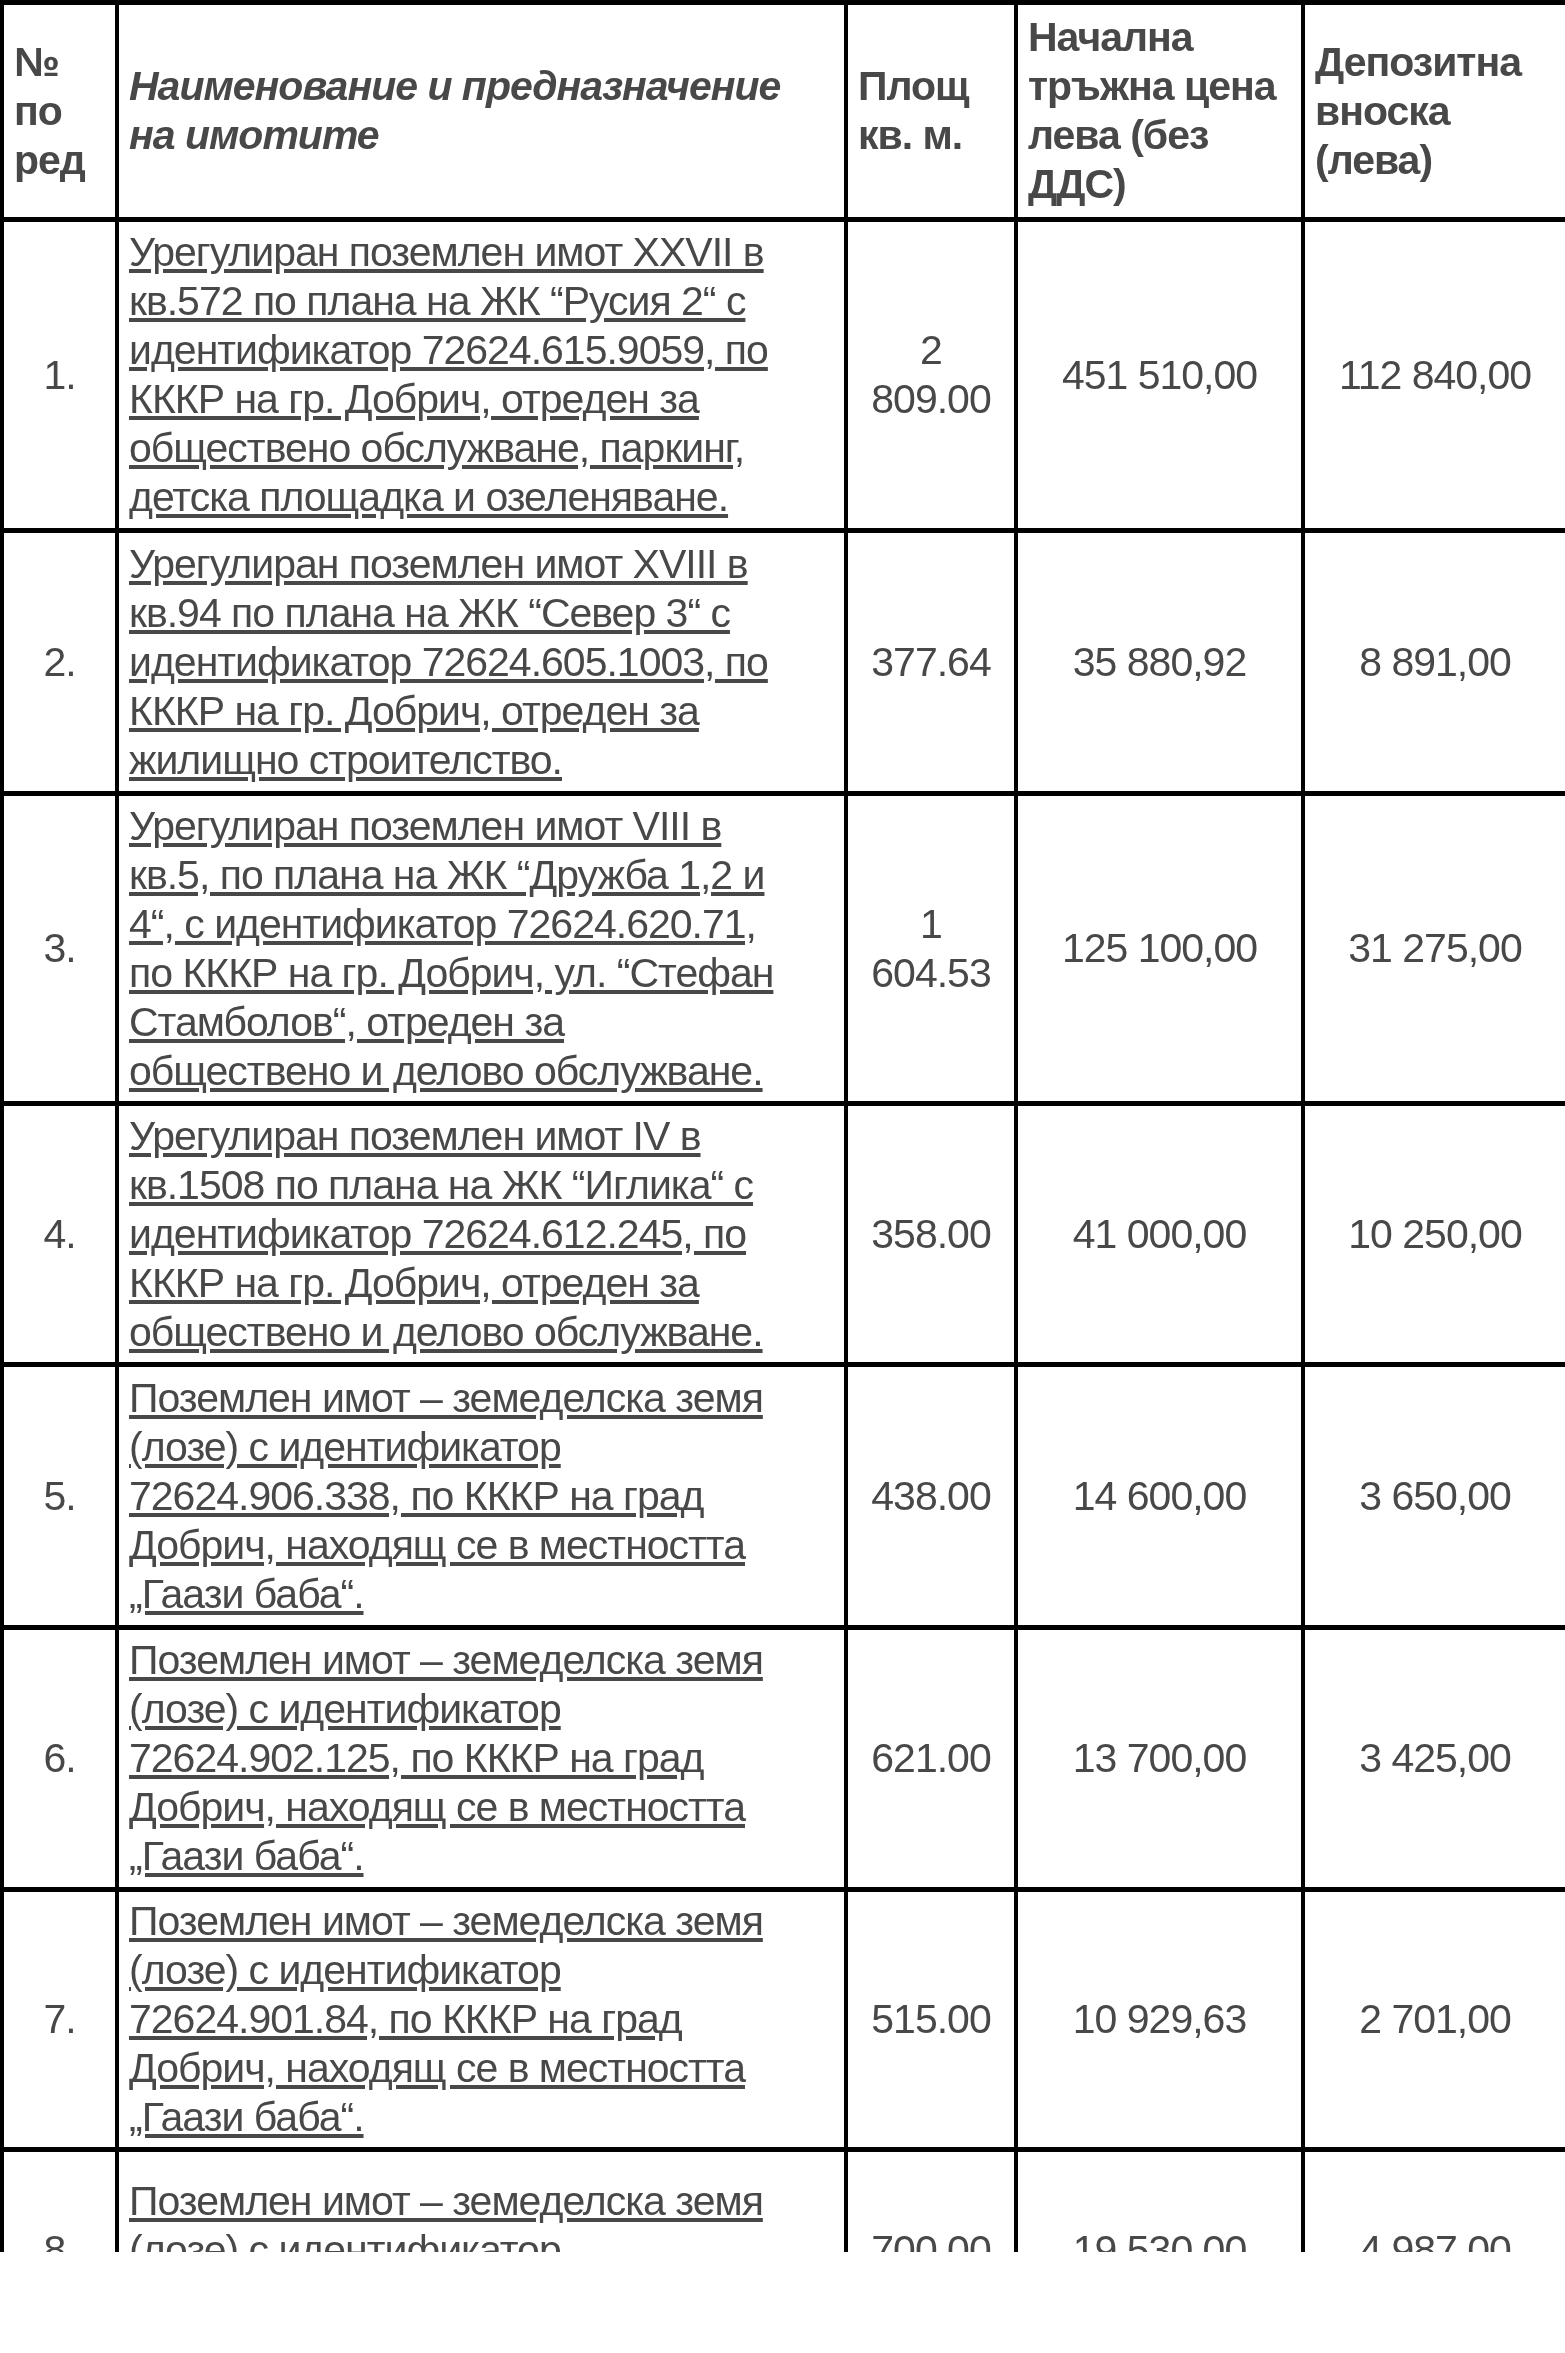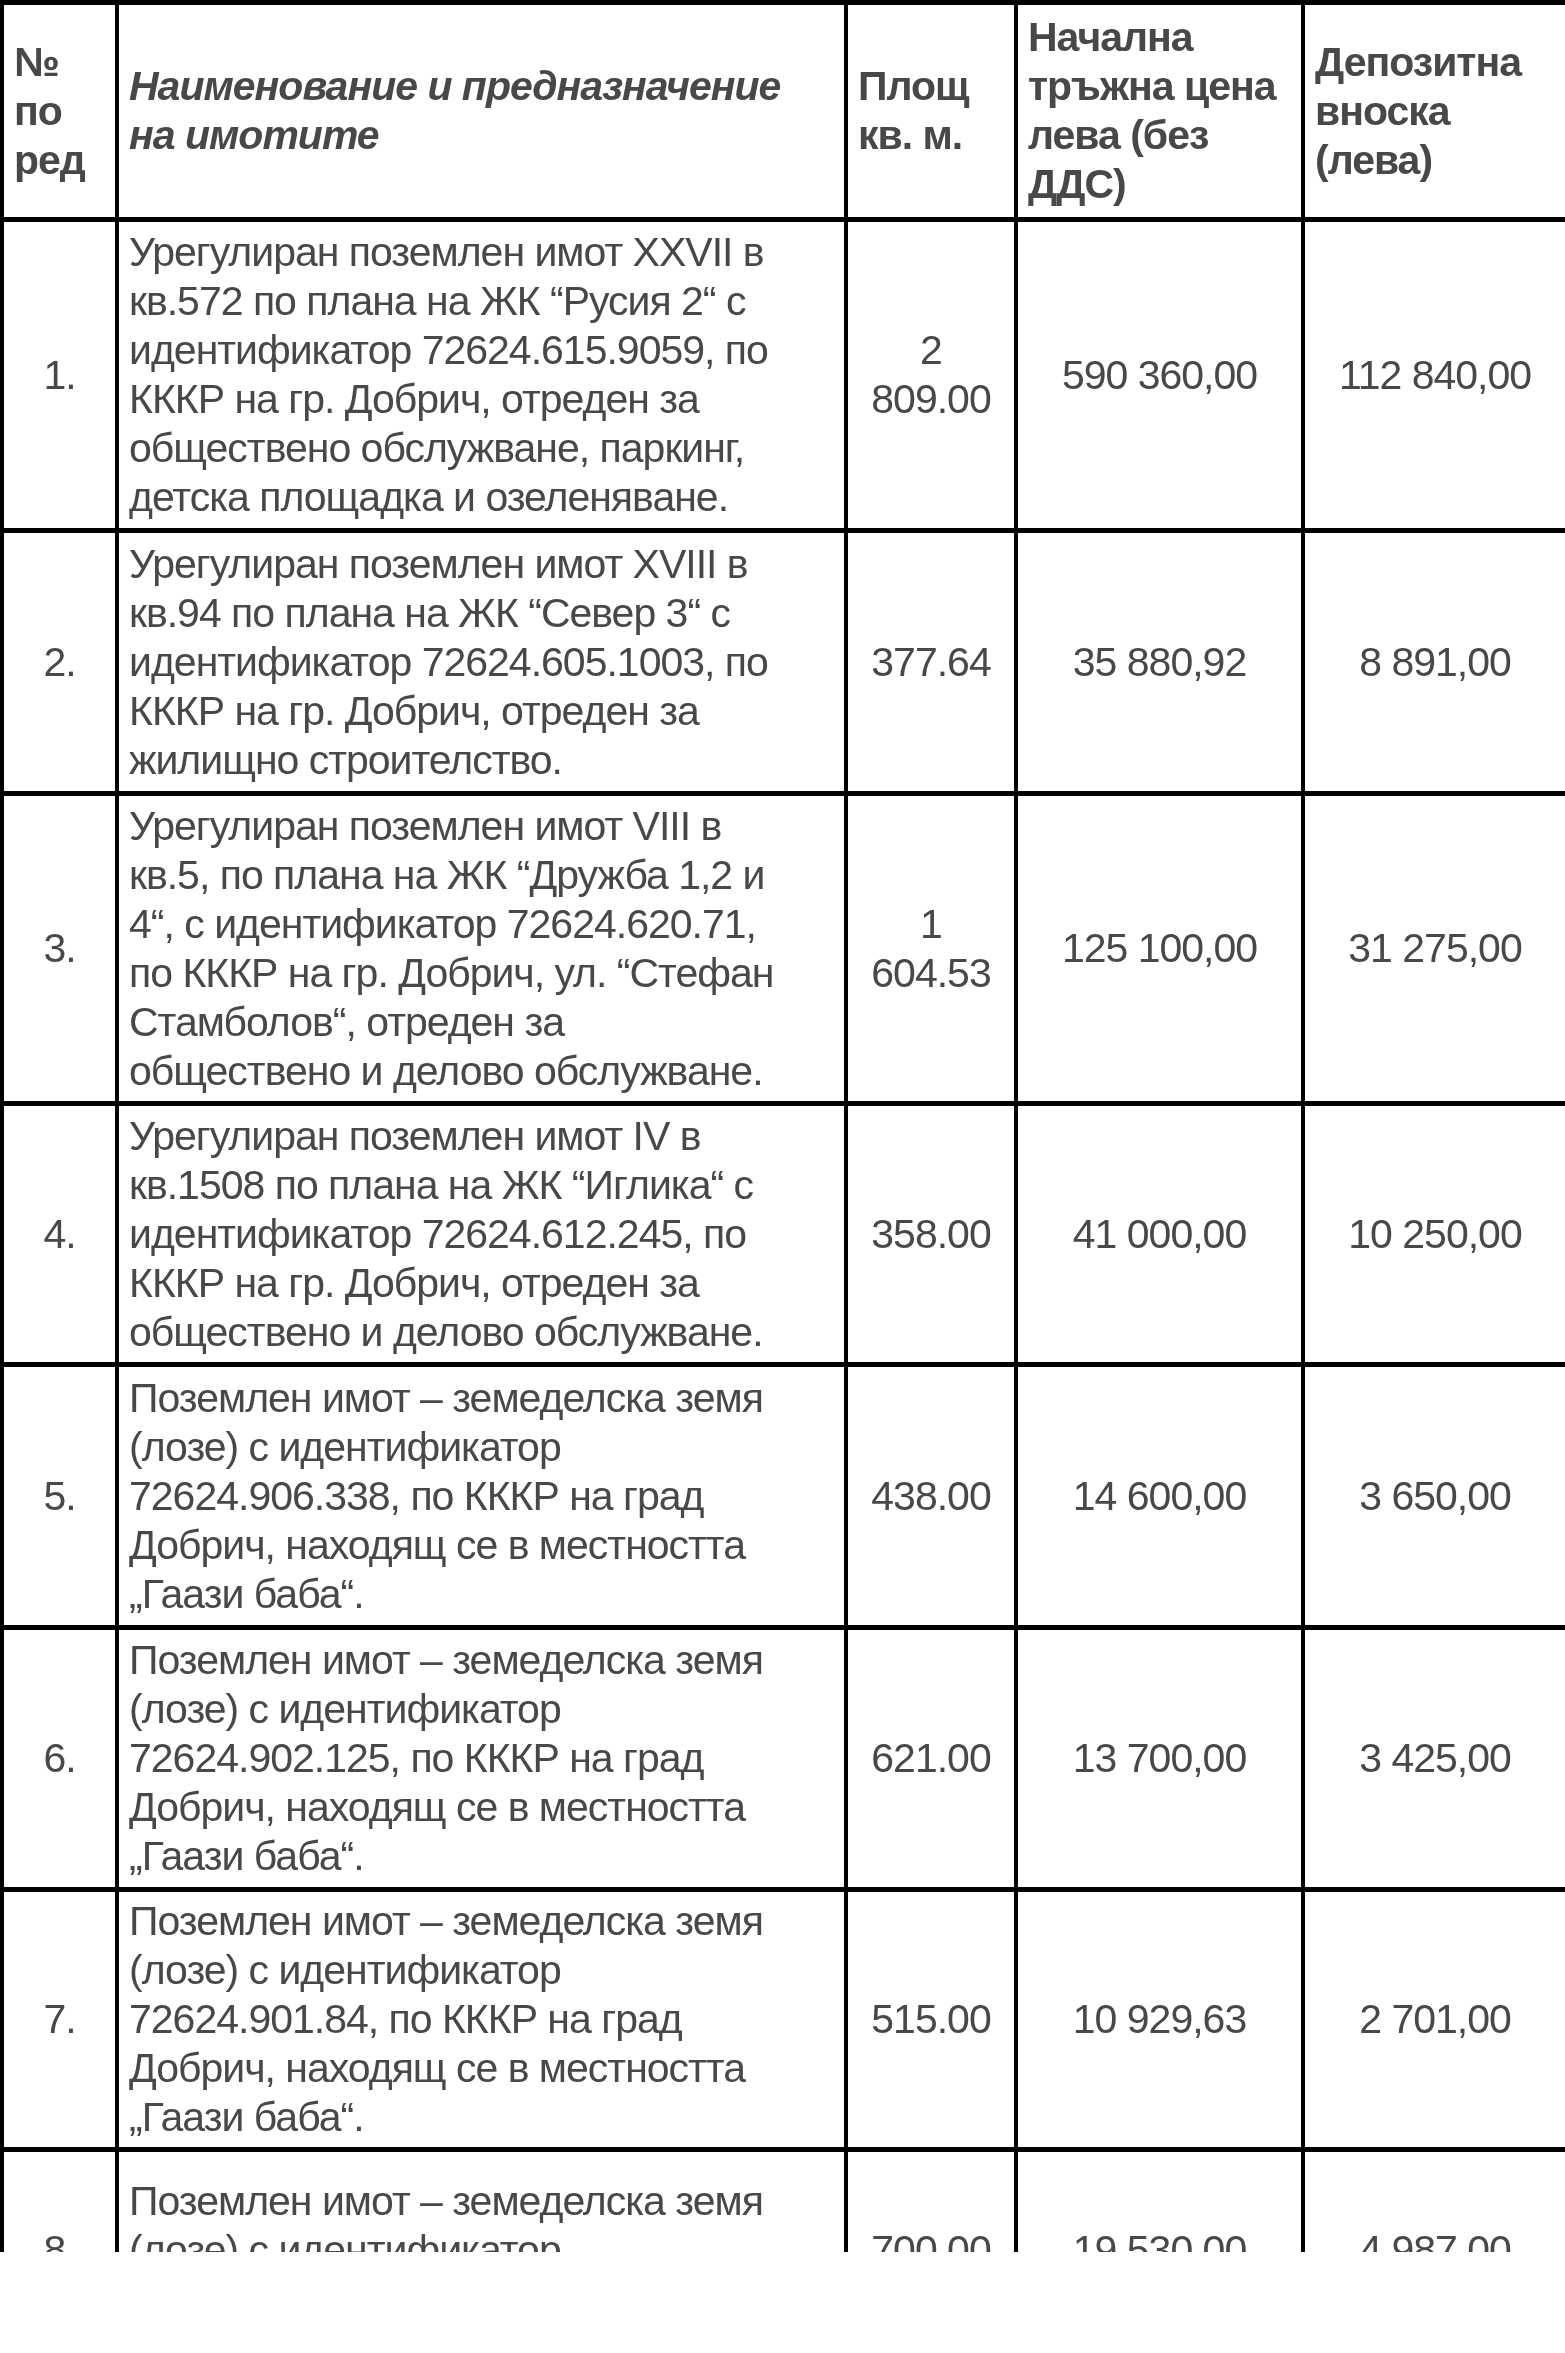--- a/index.html
+++ b/index.html
@@ -56,20 +56,21 @@
 
   td.c-num {
     text-align: center;
     white-space: pre-line;
   }
   td.c-name {
     text-align: left;
     white-space: pre-line;
     padding-left: 20px;
     padding-right: 11.6px;
+    text-decoration: underline;
   }
   td.c-area, td.c-price, td.c-deposit {
     text-align: center;
     padding-left: 6.6px;
     padding-right: 6.6px;
   }
 
   tr.r-header { height: 217px; }
   tr.r-0 { height: 311px; }
   tr.r-1 { height: 263px; }
@@ -104,21 +105,21 @@
 
       <tr class="r-0">
         <td class="c-num">1.</td>
         <td class="c-name">Урегулиран поземлен имот XXVII в
 кв.572 по плана на ЖК “Русия 2“ с
 идентификатор 72624.615.9059, по
 КККР на гр. Добрич, отреден за
 обществено обслужване, паркинг,
 детска площадка и озеленяване.</td>
         <td class="c-area">2 809.00</td>
-        <td class="c-price">590 360,00</td>
+        <td class="c-price">451 510,00</td>
         <td class="c-deposit">112 840,00</td>
       </tr>
 
       <tr class="r-1">
         <td class="c-num">2.</td>
         <td class="c-name">Урегулиран поземлен имот XVIII в
 кв.94 по плана на ЖК “Север 3“ с
 идентификатор 72624.605.1003, по
 КККР на гр. Добрич, отреден за
 жилищно строителство.</td>

